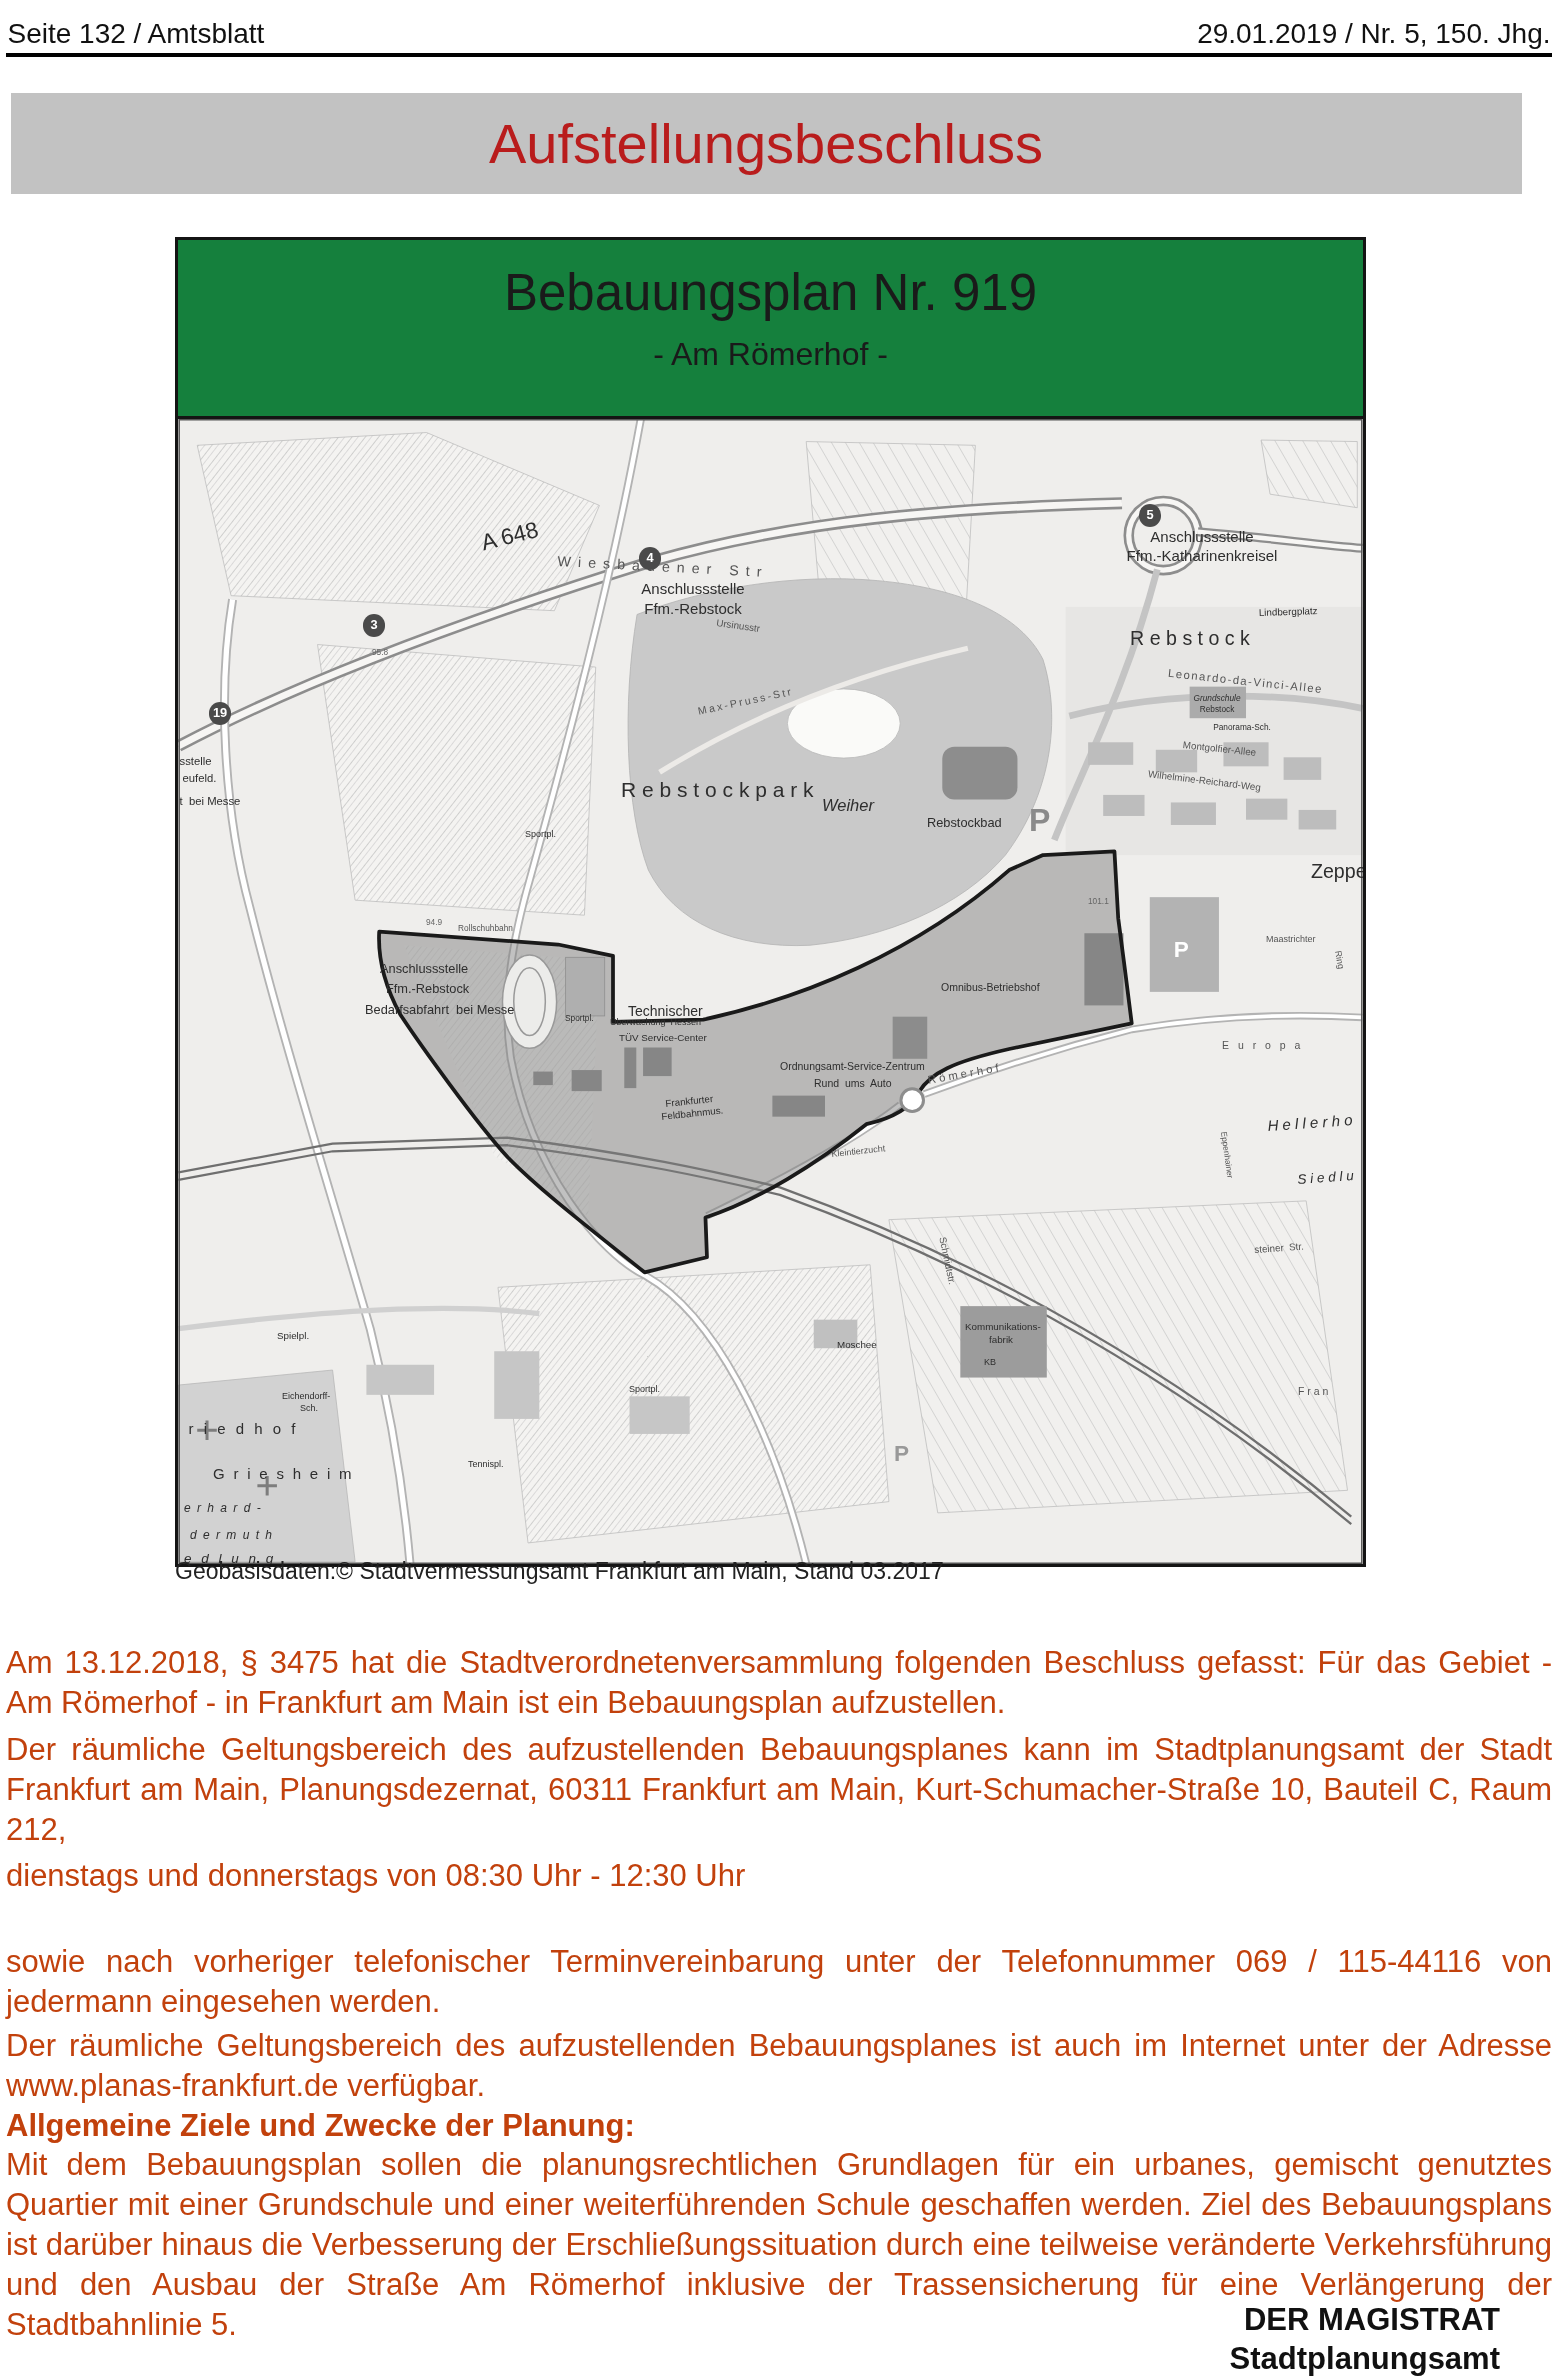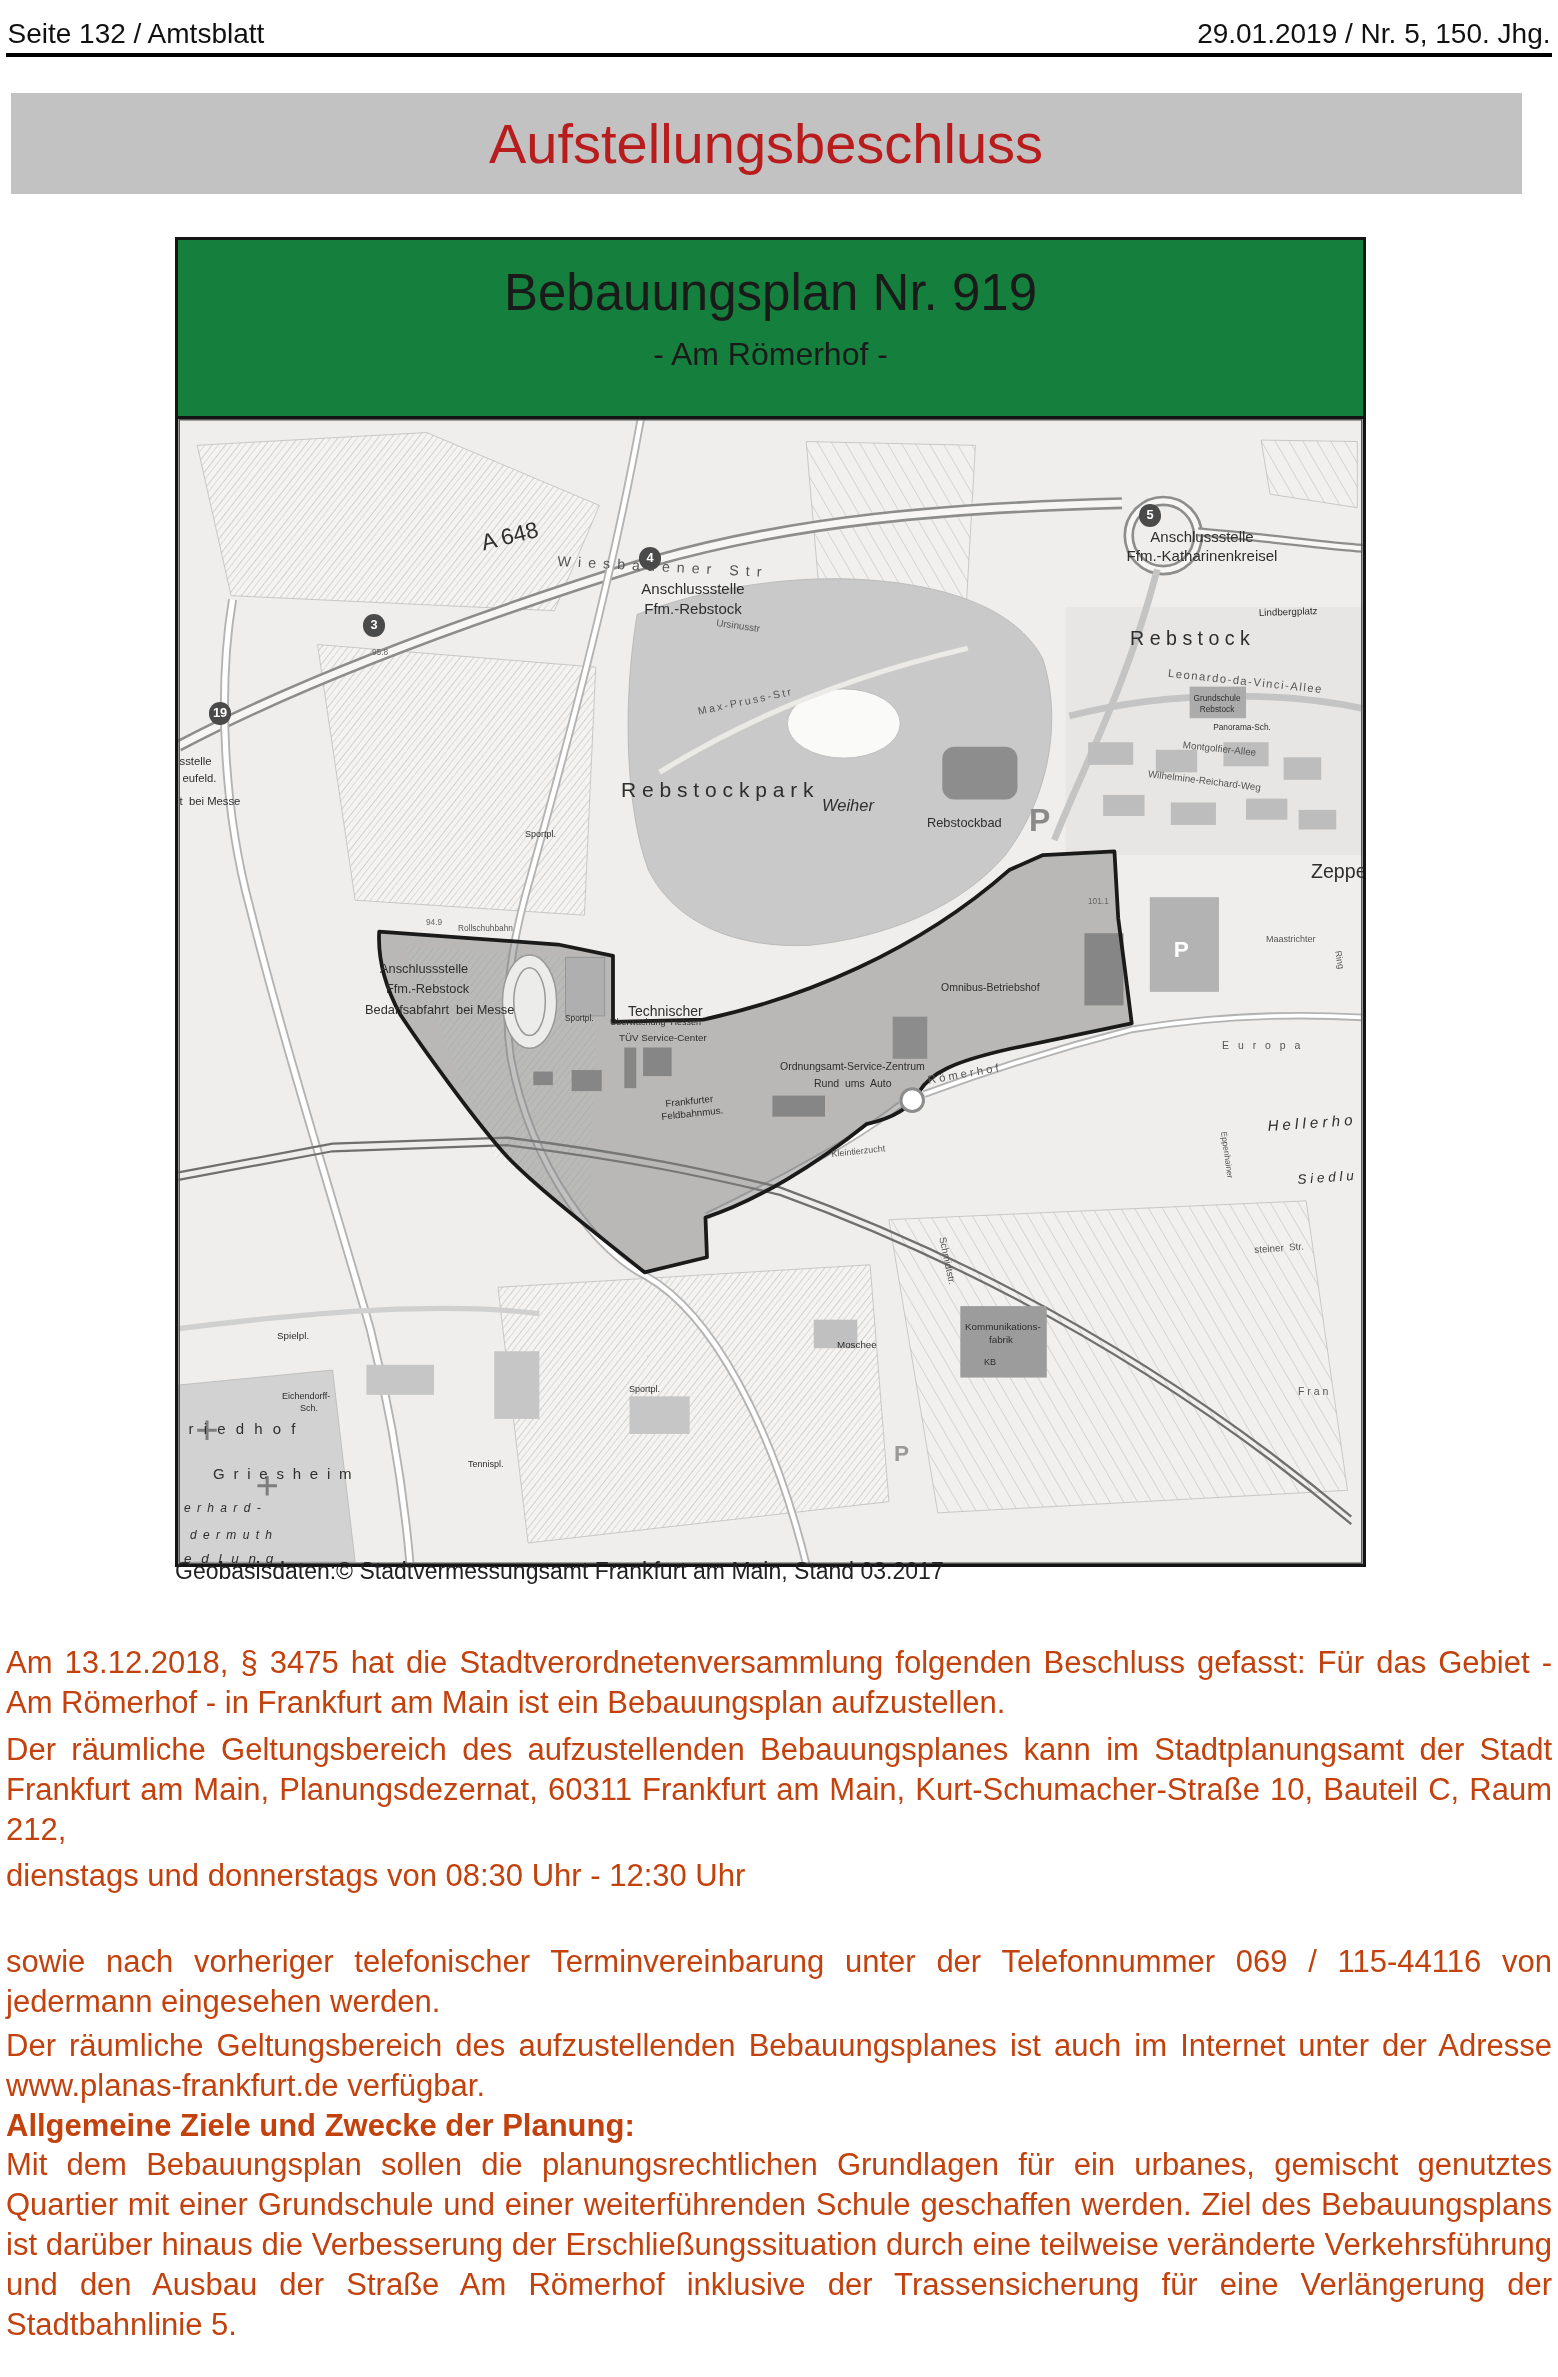--- a/index.html
+++ b/index.html
@@ -155,21 +155,21 @@
       <div id="map-label-layer">
           <span class="map-label" style="left: 301px; top: 113px; font-size: 22.6px; transform: rotate(-14deg);">A 648</span>
           <span class="map-label" style="left: 380px; top: 135px; font-size: 14.3px; color: rgb(85, 85, 85); letter-spacing: 1.5px; transform: rotate(3deg);">W i e s b a d e n e r   S t r</span>
           <span class="map-label" style="left: 515px; top: 162px; font-size: 15px; transform: translateX(-50%); transform-origin: center top;">Anschlussstelle</span>
           <span class="map-label" style="left: 515px; top: 182px; font-size: 15px; transform: translateX(-50%); transform-origin: center top;">Ffm.-Rebstock</span>
           <span class="map-label" style="left: 1024px; top: 110px; font-size: 15px; transform: translateX(-50%); transform-origin: center top;">Anschlussstelle</span>
           <span class="map-label" style="left: 1024px; top: 129px; font-size: 15px; transform: translateX(-50%); transform-origin: center top;">Ffm.-Katharinenkreisel</span>
           <span class="map-label" style="left: 1110px; top: 188px; font-size: 9.8px; transform: translateX(-50%) rotate(-2deg); transform-origin: center top;">Lindbergplatz</span>
           <span class="map-label" style="left: 1012px; top: 209px; font-size: 19.6px; transform: translateX(-50%); transform-origin: center top;">R e b s t o c k</span>
           <span class="map-label" style="left: 1068px; top: 257px; font-size: 11.3px; color: rgb(85, 85, 85); letter-spacing: 1.5px; transform: translateX(-50%) rotate(6deg); transform-origin: center top;">Leonardo-da-Vinci-Allee</span>
-          <span class="map-label" style="left: 1039px; top: 275px; font-size: 8.3px; transform: translateX(-50%); transform-origin: center top;">Grundschule</span>
+          <span class="map-label" style="left: 1039px; top: 275px; font-size: 8.3px; transform: translateX(-50%); transform-origin: center top; font-style: italic;">Grundschule</span>
           <span class="map-label" style="left: 1039px; top: 286px; font-size: 8.3px; transform: translateX(-50%); transform-origin: center top;">Rebstock</span>
           <span class="map-label" style="left: 1064px; top: 304px; font-size: 8.3px; transform: translateX(-50%); transform-origin: center top;">Panorama-Sch.</span>
           <span class="map-label" style="left: 1042px; top: 325px; font-size: 9.8px; color: rgb(85, 85, 85); transform: translateX(-50%) rotate(6deg); transform-origin: center top;">Montgolfier-Allee</span>
           <span class="map-label" style="left: 1027px; top: 357px; font-size: 9.8px; color: rgb(85, 85, 85); transform: translateX(-50%) rotate(7deg); transform-origin: center top;">Wilhelmine-Reichard-Weg</span>
           <span class="map-label" style="left: 539px; top: 199px; font-size: 9.8px; color: rgb(85, 85, 85); transform: rotate(8deg);">Ursinusstr</span>
           <span class="map-label" style="left: 519px; top: 287px; font-size: 10.5px; color: rgb(85, 85, 85); letter-spacing: 2.3px; transform: rotate(-12deg);">Max-Pruss-Str</span>
           <span class="map-label" style="left: 443px; top: 360px; font-size: 21px;">R e b s t o c k p a r k</span>
           <span class="map-label" style="left: 644px; top: 378px; font-size: 16.5px; font-style: italic;">Weiher</span>
           <span class="map-label" style="left: 749px; top: 397px; font-size: 12.8px;">Rebstockbad</span>
           <span class="map-label" style="left: 851px; top: 385px; font-size: 32px; color: rgb(138, 138, 138); font-weight: 700;">P</span>
@@ -231,15 +231,19 @@
   <div class="abs" id="caption">Geobasisdaten:© Stadtvermessungsamt Frankfurt am Main, Stand 03.2017</div>
 
   <div class="abs para" id="p1">Am 13.12.2018, § 3475 hat die Stadtverordnetenversammlung folgenden Beschluss gefasst: Für das Gebiet - Am Römerhof - in Frankfurt am Main ist ein Bebauungsplan aufzustellen.</div>
   <div class="abs para" id="p2">Der räumliche Geltungsbereich des aufzustellenden Bebauungsplanes kann im Stadtplanungsamt der Stadt Frankfurt am Main, Planungsdezernat, 60311 Frankfurt am Main, Kurt-Schumacher-Straße 10, Bauteil C, Raum 212,</div>
   <div class="abs para" id="p3">dienstags und donnerstags von 08:30 Uhr - 12:30 Uhr</div>
   <div class="abs para" id="p4">sowie nach vorheriger telefonischer Terminvereinbarung unter der Telefonnummer 069 / 115-44116 von jedermann eingesehen werden.</div>
   <div class="abs para" id="p5">Der räumliche Geltungsbereich des aufzustellenden Bebauungsplanes ist auch im Internet unter der Adresse www.planas-frankfurt.de verfügbar.</div>
   <div class="abs para" id="heading">Allgemeine Ziele und Zwecke der Planung:</div>
   <div class="abs para" id="p6">Mit dem Bebauungsplan sollen die planungsrechtlichen Grundlagen für ein urbanes, gemischt genutztes Quartier mit einer Grundschule und einer weiterführenden Schule geschaffen werden. Ziel des Bebauungsplans ist darüber hinaus die Verbesserung der Erschließungssituation durch eine teilweise veränderte Verkehrsführung und den Ausbau der Straße Am Römerhof inklusive der Trassensicherung für eine Verlängerung der Stadtbahnlinie 5.</div>
 
+  <div class="abs" id="signoff">
+    <div>DER MAGISTRAT</div>
+    <div>Stadtplanungsamt</div>
+  </div>
 
 </div>
 
 
 </body></html>

